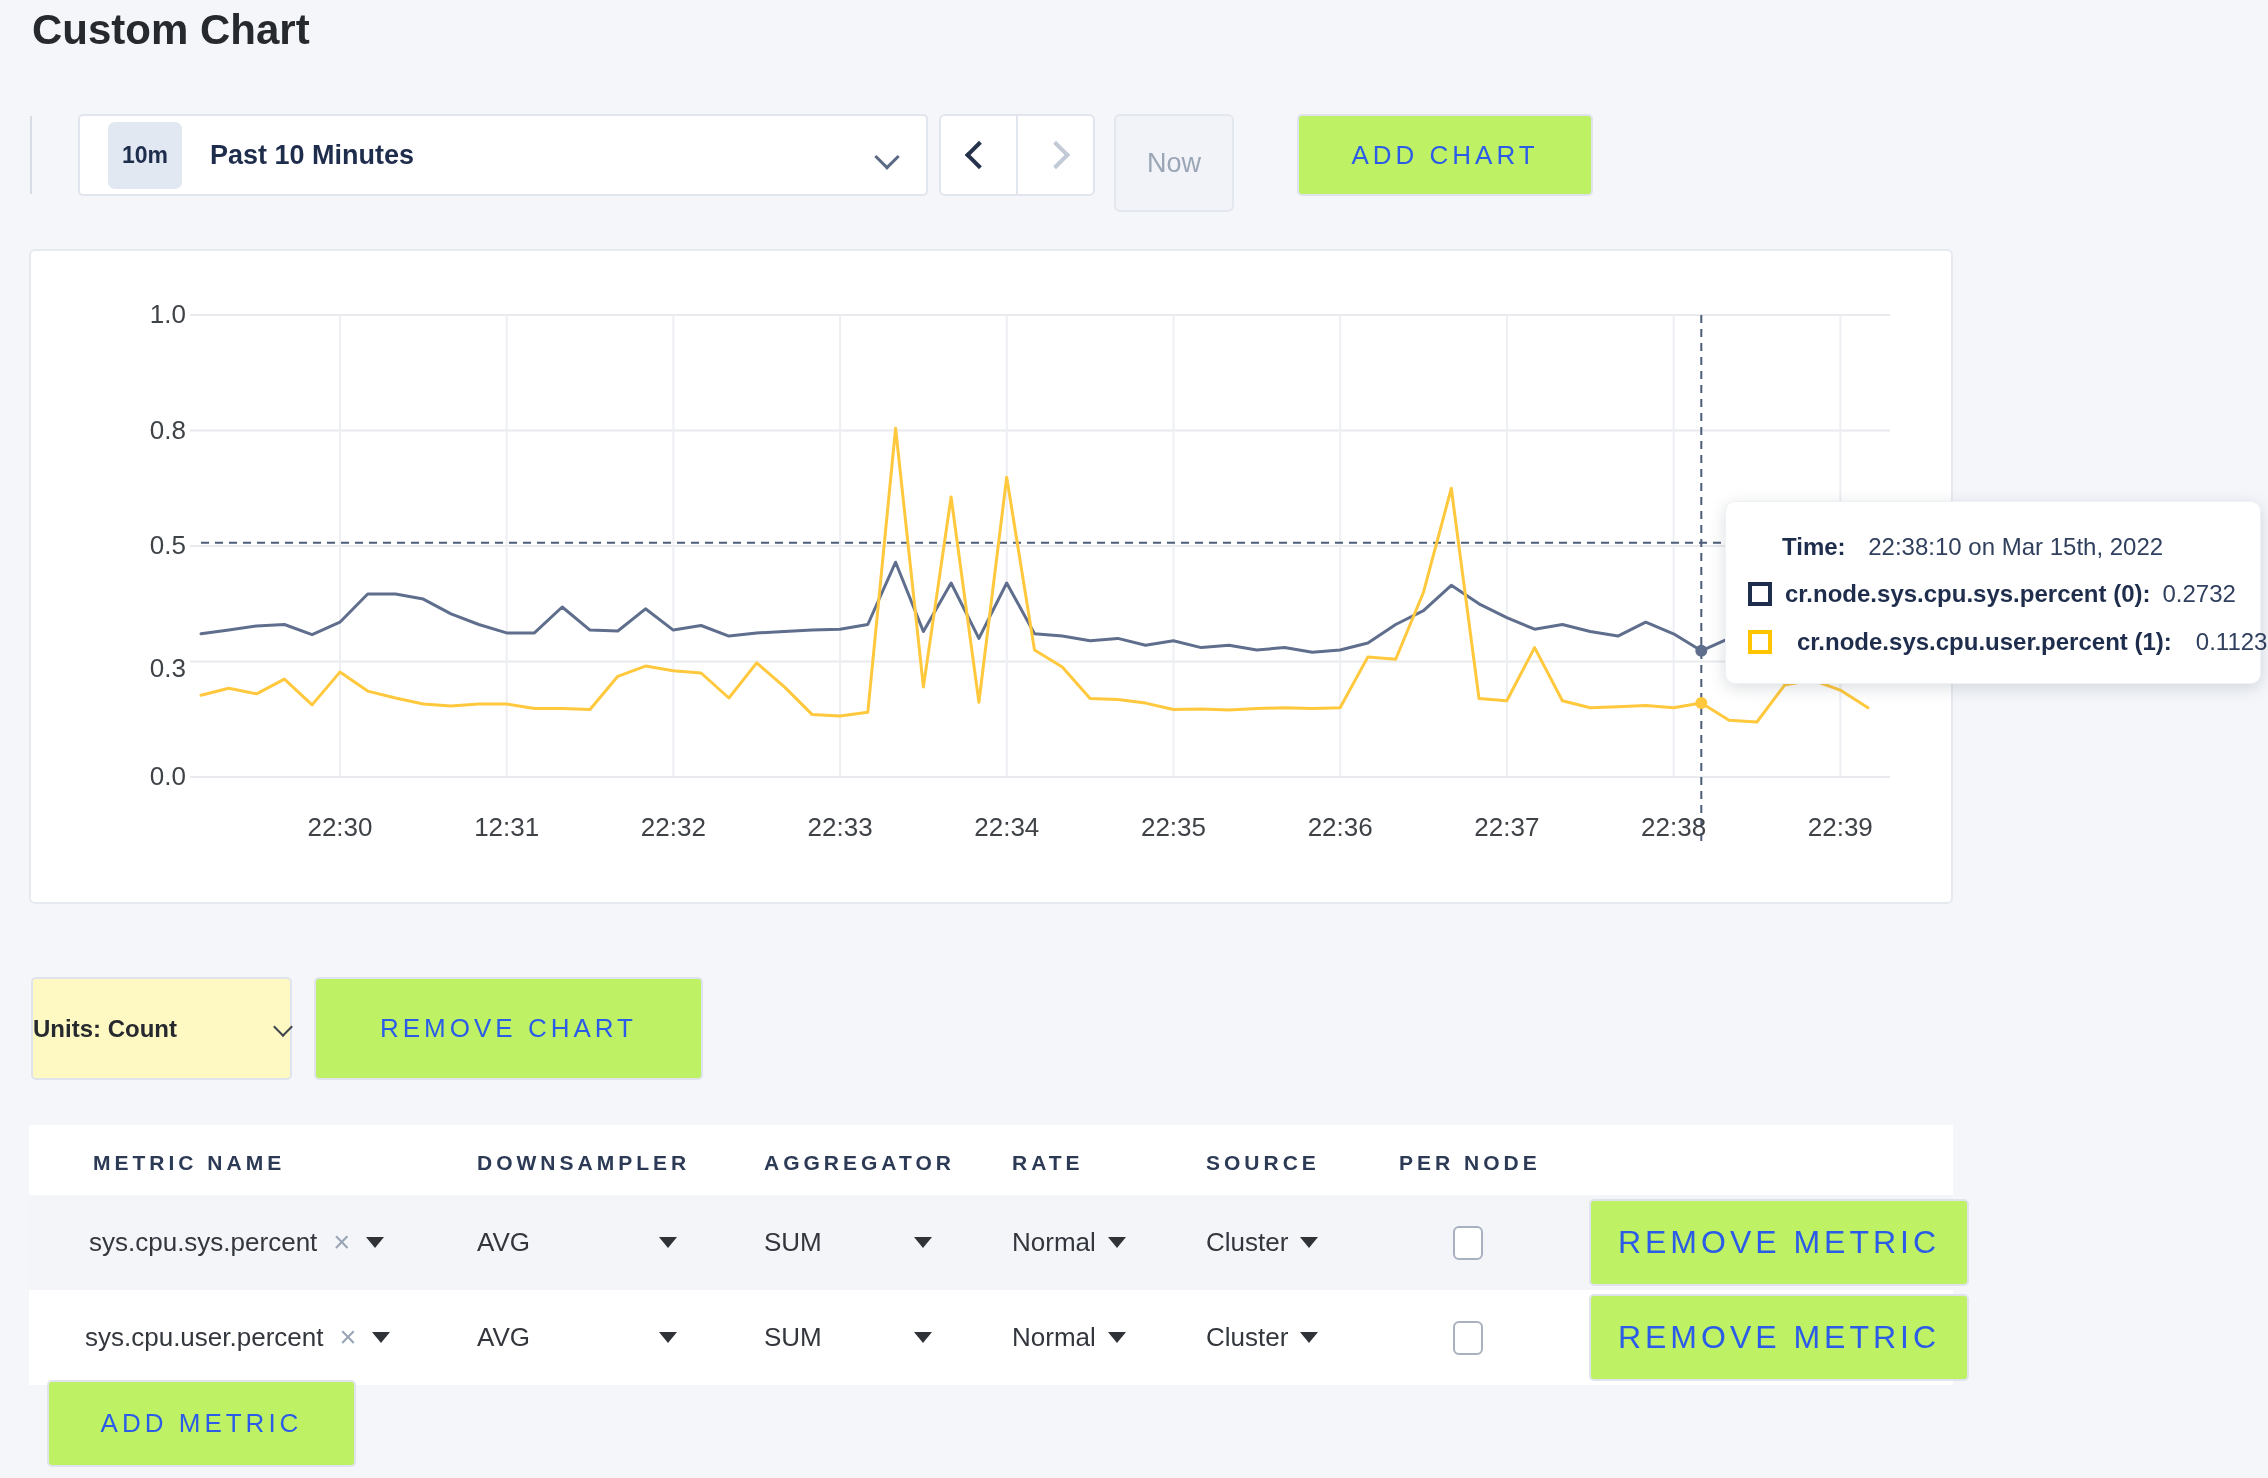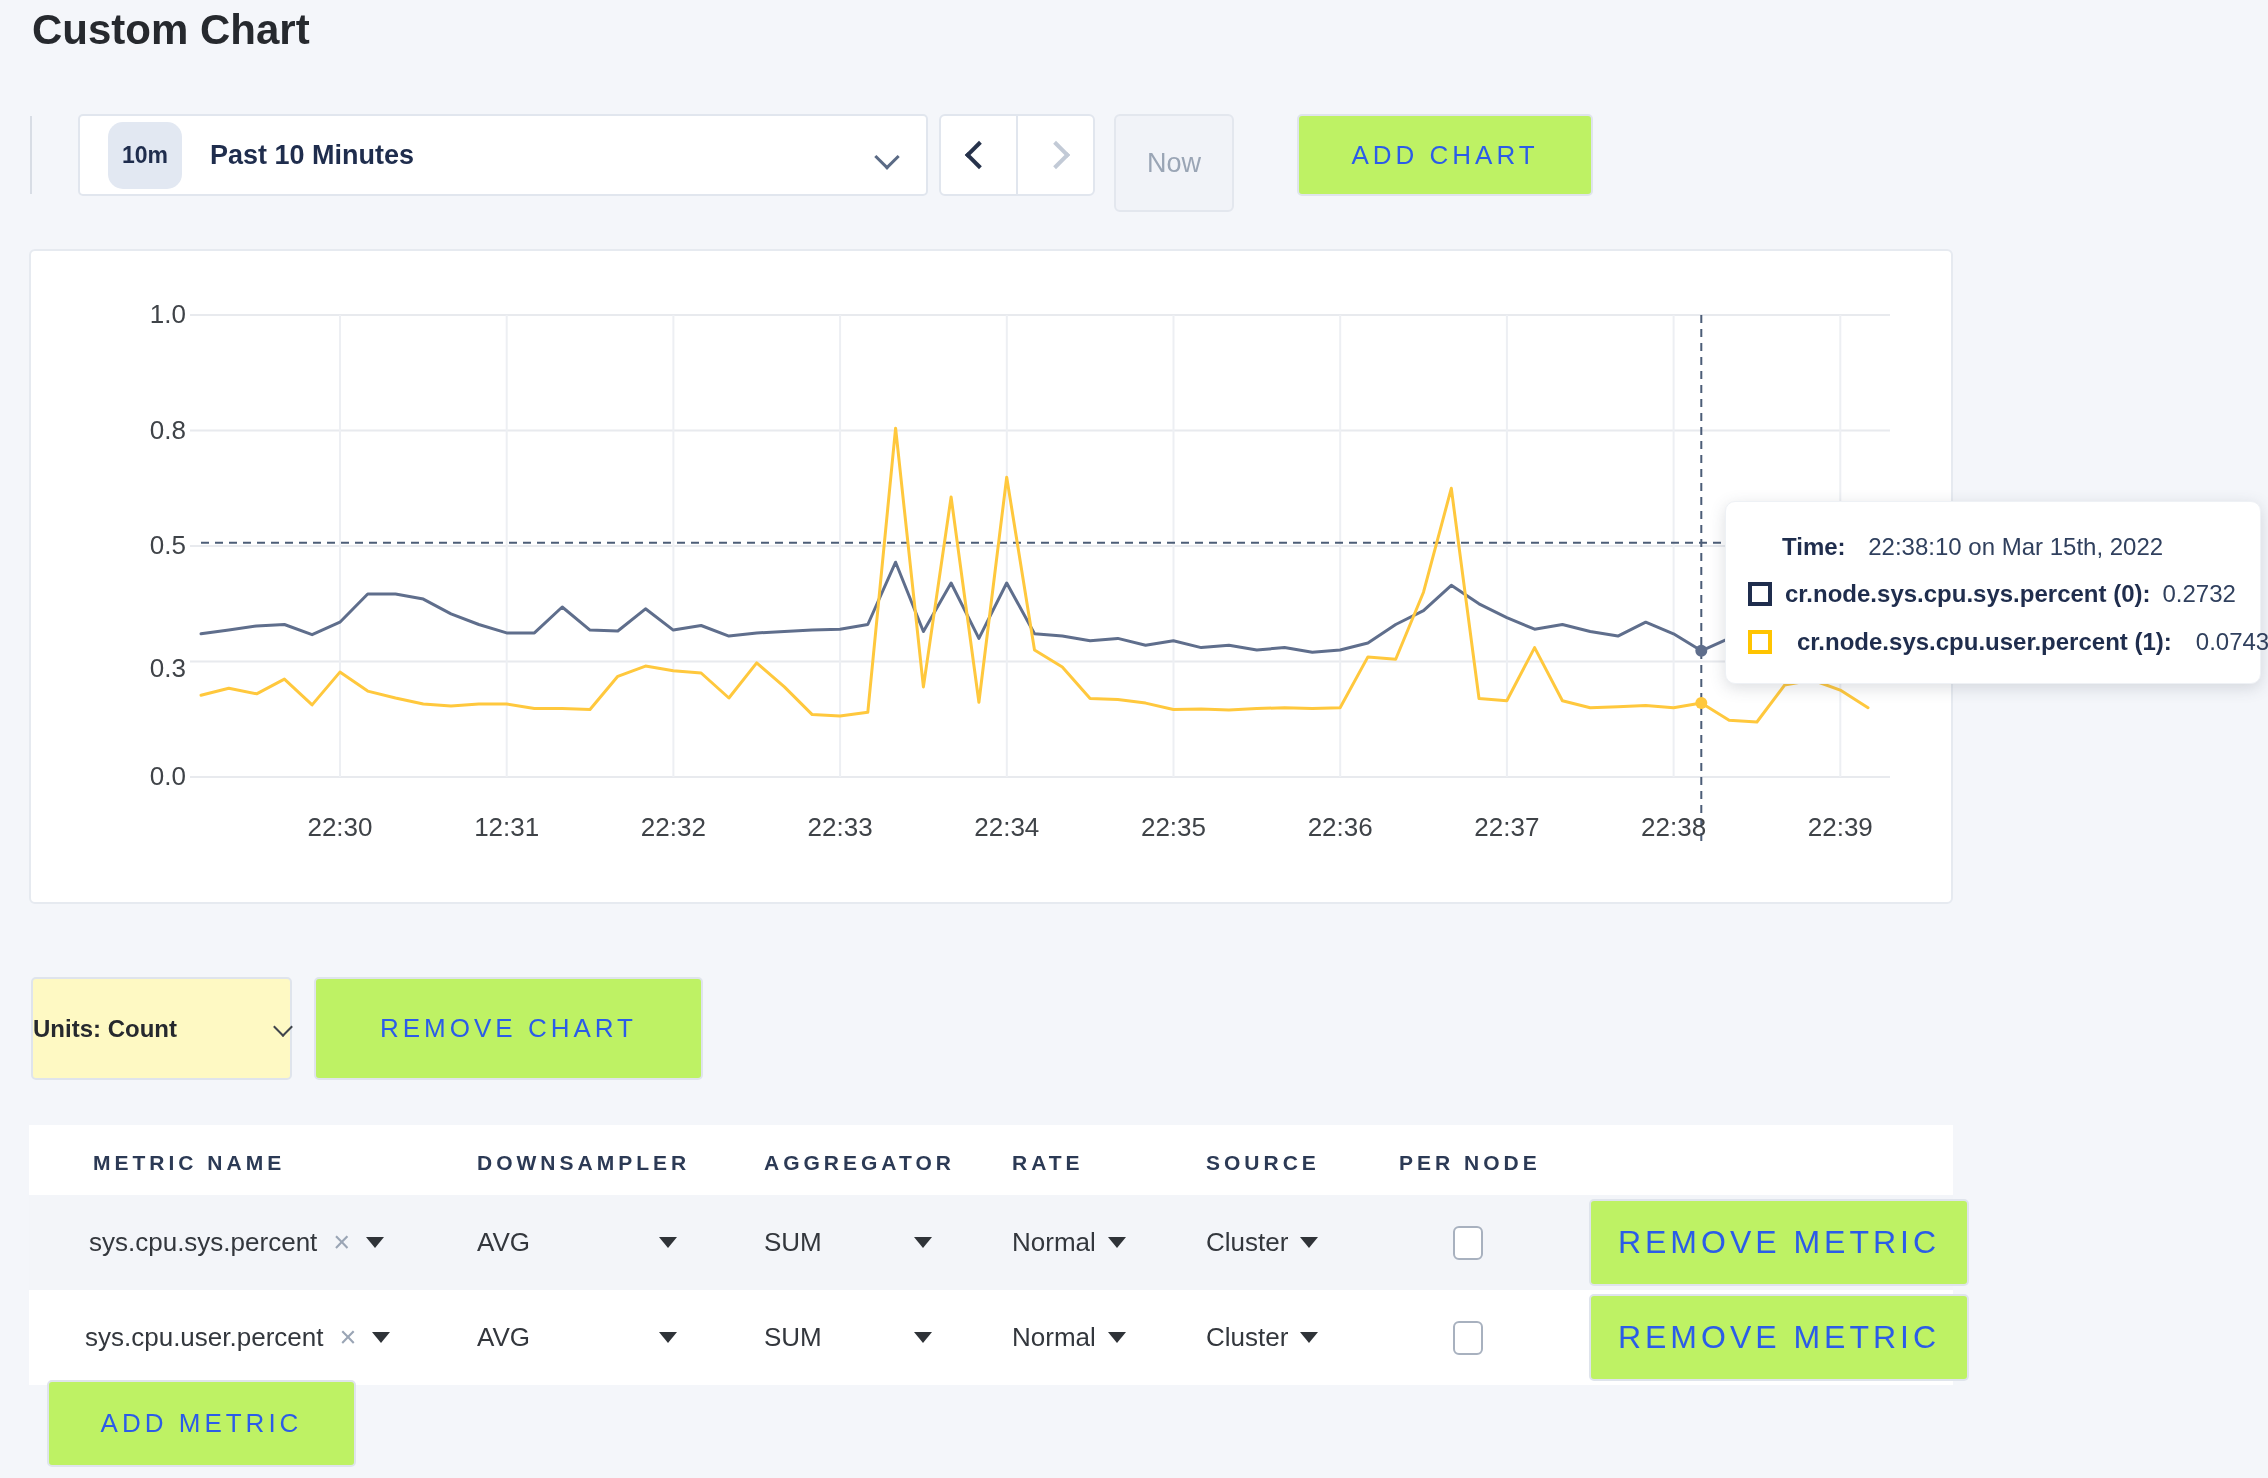--- a/index.html
+++ b/index.html
@@ -8,21 +8,21 @@
     background:#f4f6fa;color:#26292e;
     font-family:"Liberation Sans", sans-serif;
   }
   .abs{position:absolute;}
   #page-title{left:32px;top:6px;font-size:42px;font-weight:600;color:#26292e;}
 
   
   #toolbar-divider{left:30px;top:116px;width:2px;height:78px;background:#d8dde5;}
   #time-range{left:78px;top:114px;width:850px;height:82px;background:#fff;border:2px solid #e1e6ee;
     border-radius:5px;display:flex;align-items:center;gap:28px;padding:0 28px;box-sizing:border-box;cursor:pointer;}
-  #range-badge{background:#e2e8f2;color:#1f2d4d;font-weight:700;font-size:23px;padding:20px 14px;border-radius:15px;}
+  #range-badge{background:#e2e8f2;color:#1f2d4d;font-weight:700;font-size:23px;padding:20px 14px;border-radius:7px;}
   #range-label{font-size:27px;font-weight:600;color:#1f2d4d;}
   .chev-down{width:15px;height:15px;border-right:3px solid #5a6a85;border-bottom:3px solid #5a6a85;
     transform:rotate(45deg);margin-top:-8px;}
   #time-range .chev-down{position:absolute;right:30px;top:40px;}
   #nav-group{left:939px;top:114px;width:156px;height:82px;background:#fff;border:2px solid #e1e6ee;border-radius:6px;
     display:flex;box-sizing:border-box;}
   .nav-btn{flex:1;display:flex;align-items:center;justify-content:center;cursor:pointer;}
   .nav-btn + .nav-btn{border-left:2px solid #e1e6ee;}
   .chev-left{width:16px;height:16px;border-left:4px solid #26324b;border-bottom:4px solid #26324b;transform:rotate(45deg);}
   .chev-right{width:16px;height:16px;border-right:4px solid #c2cad6;border-top:4px solid #c2cad6;transform:rotate(45deg);}
@@ -144,21 +144,21 @@
   </div>
   <div id="tt-rows">
       <div class="tt-row" style="top: 78px;">
         <span class="tt-swatch" style="border-color: rgb(31, 45, 77);"></span>
         <span class="tt-label">cr.node.sys.cpu.sys.percent (0):</span>
         <span class="tt-val">0.2732</span>
       </div>
       <div class="tt-row" style="top: 126px; gap: 12px;">
         <span class="tt-swatch" style="border-color: rgb(255, 196, 0);"></span>
         <span class="tt-label">cr.node.sys.cpu.user.percent (1):</span>
-        <span class="tt-val">0.0743</span>
+        <span class="tt-val">0.1123</span>
       </div>
     </div>
 </div>
 
 <div class="abs" id="units-box">
   <span id="units-label">Units: Count</span>
   <span class="chev-down"></span>
 </div>
 <div class="abs btn-blue" id="remove-chart">REMOVE CHART</div>
 

